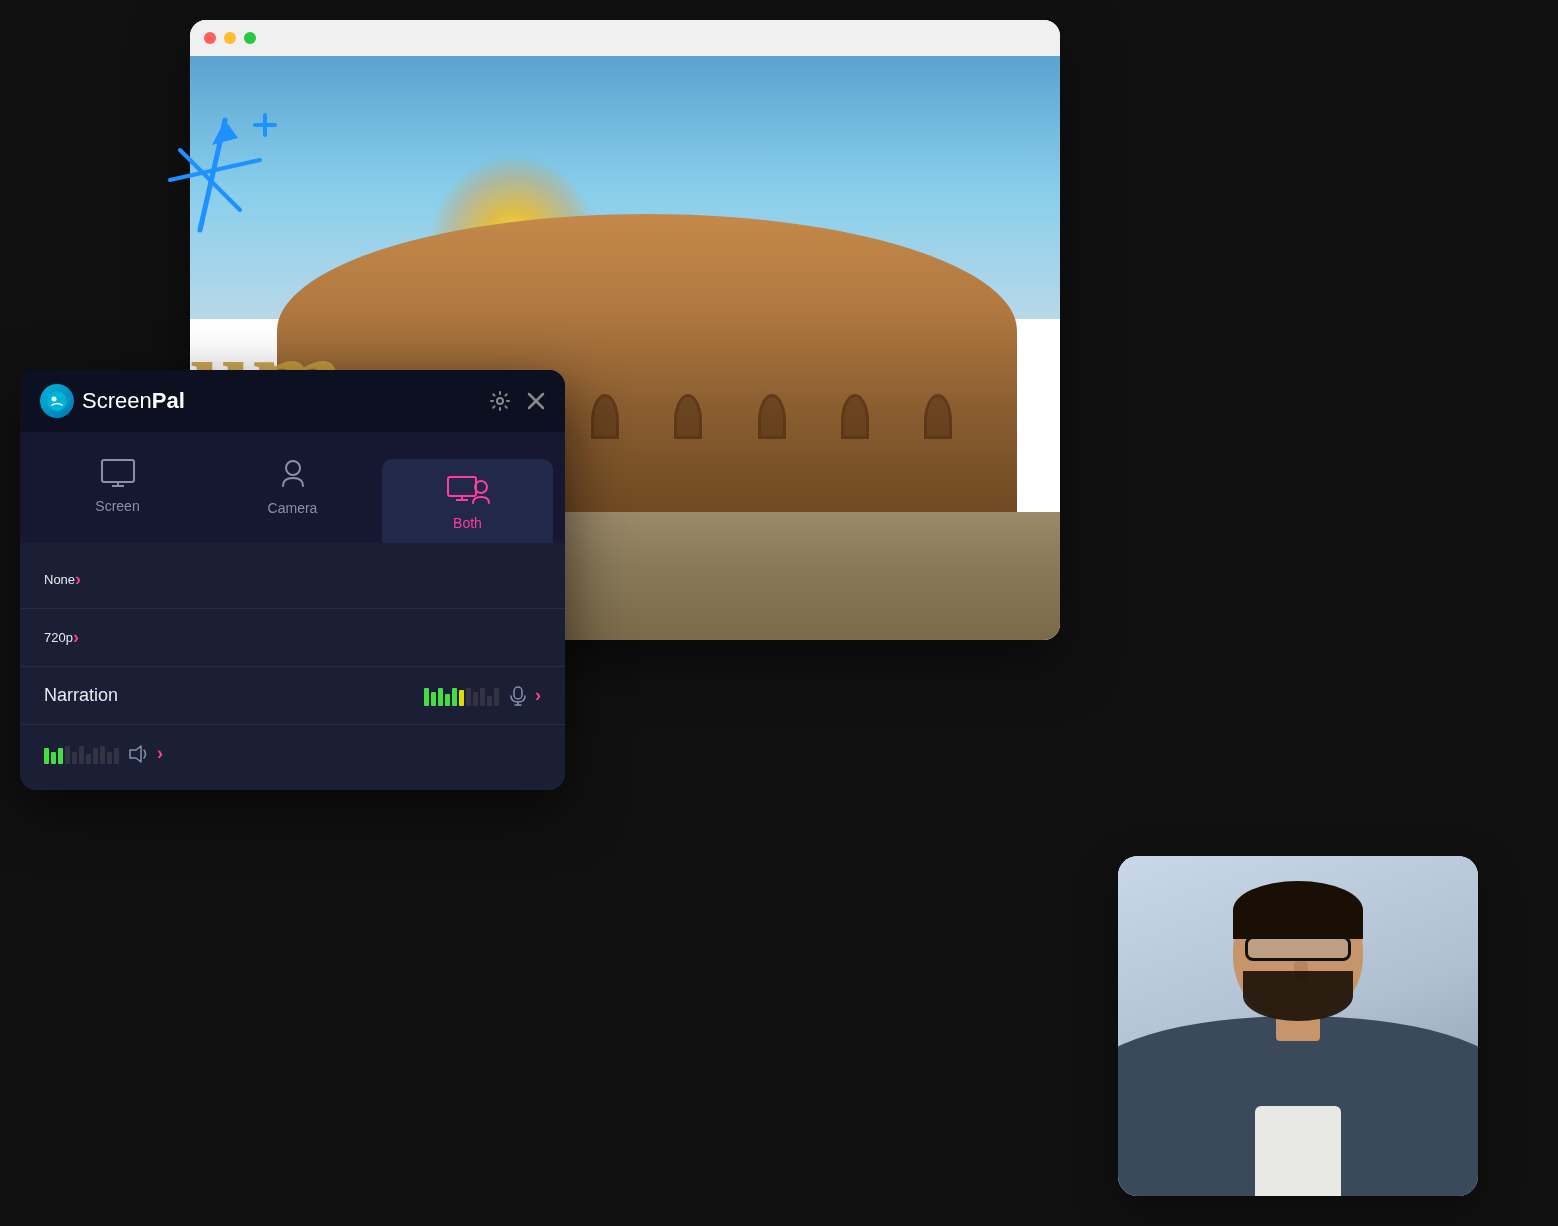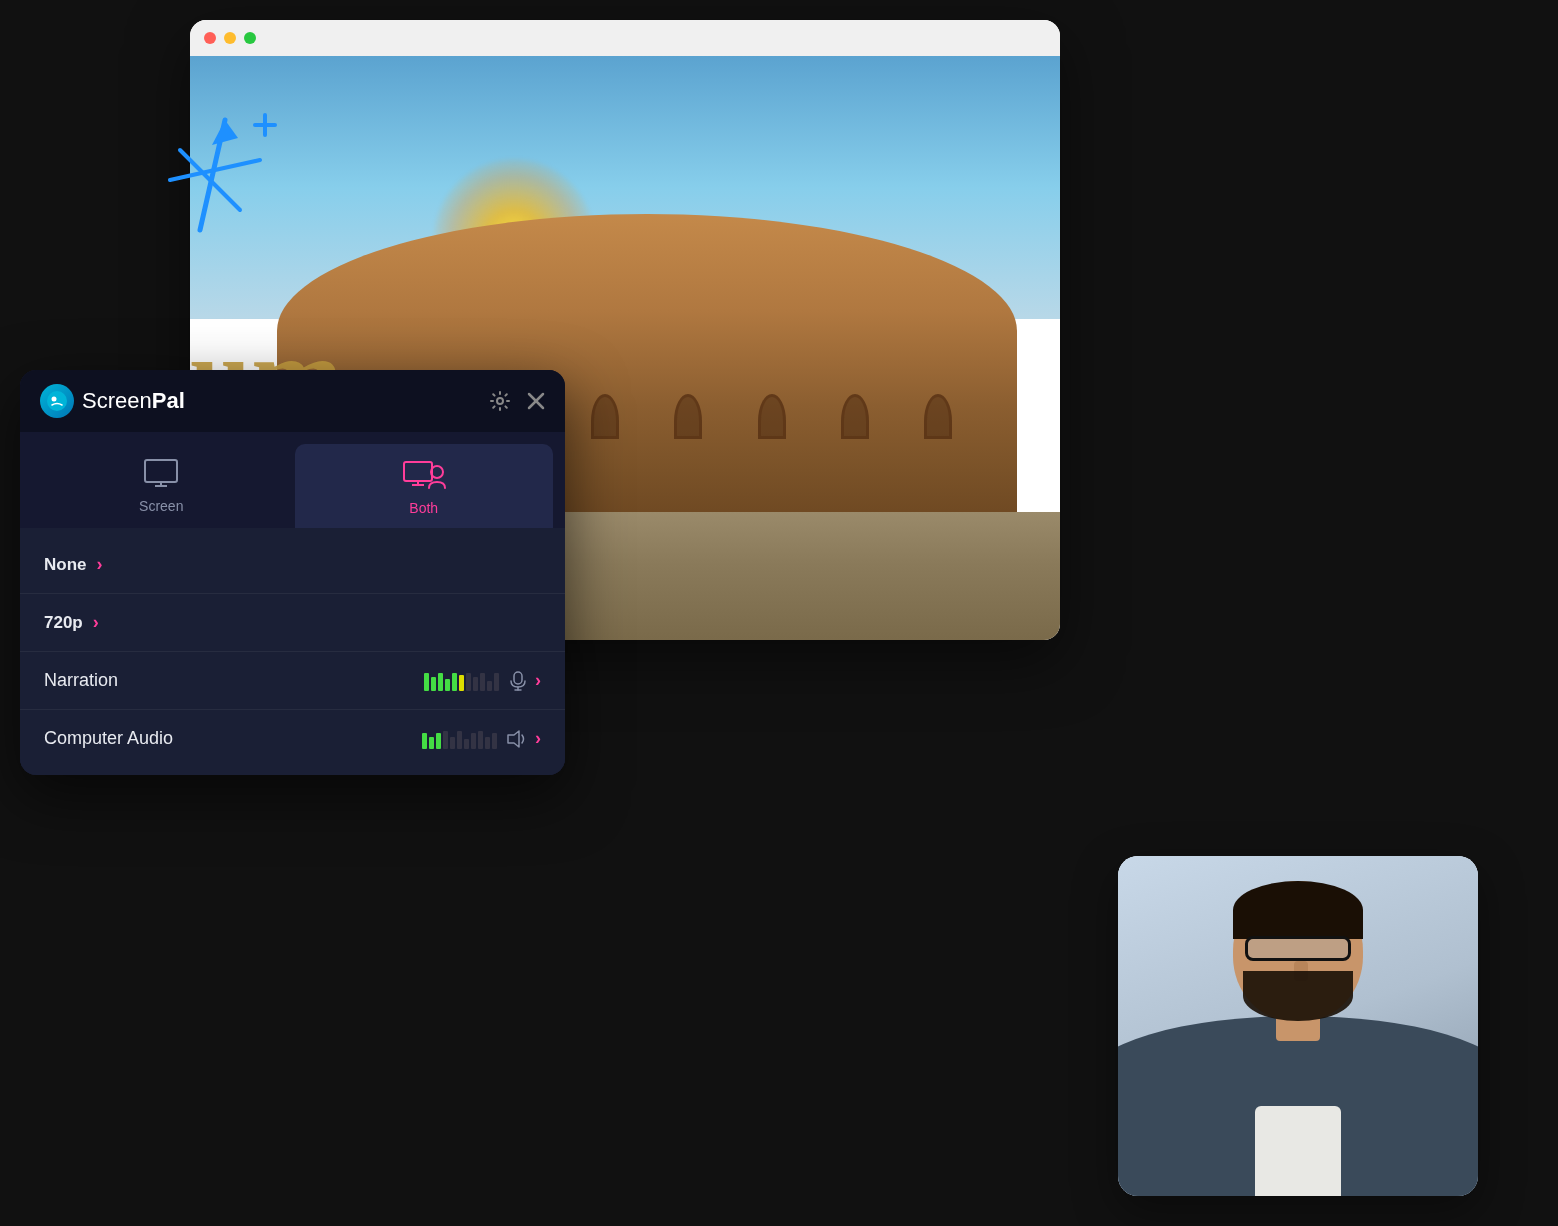--- a/index.html
+++ b/index.html
@@ -236,20 +236,21 @@
       padding: 14px 10px 12px;
       border-radius: 10px 10px 0 0;
       cursor: pointer;
       color: #8890a8;
       gap: 6px;
     }
 
     .mode-tab.active {
       background: #22284a;
       color: white;
+      margin-top: 15px;
     }
 
     .mode-tab-icon {
       font-size: 26px;
       line-height: 1;
     }
 
     .mode-tab-label {
       font-size: 14px;
       font-weight: 500;
@@ -283,23 +284,21 @@
 
     .setting-label {
       color: #e8eaf0;
       font-size: 18px;
       font-weight: 400;
       flex: 1;
     }
 
     .setting-value {
       color: #e8eaf0;
-      font-size: 17px;
-      margin-right: 10px;
-      font-weight: bold;
+      font-size: 13px;
     }
 
     .setting-meter {
       display: flex;
       align-items: center;
       gap: 6px;
       margin-right: 8px;
     }
 
     .meter-bars {
@@ -448,20 +447,29 @@
         <svg width="36" height="30" viewBox="0 0 36 30" fill="none">
           <rect x="2" y="2" width="32" height="22" rx="2" stroke="#8890a8" stroke-width="2" fill="none"></rect>
           <line x1="12" y1="24" x2="24" y2="24" stroke="#8890a8" stroke-width="2"></line>
           <line x1="18" y1="24" x2="18" y2="28" stroke="#8890a8" stroke-width="2"></line>
           <line x1="12" y1="28" x2="24" y2="28" stroke="#8890a8" stroke-width="2"></line>
         </svg>
       </div>
       <span class="mode-tab-label">Screen</span>
     </div>
 
+    <div class="mode-tab">
+      <div class="mode-tab-icon">
+        <svg width="28" height="32" viewBox="0 0 28 32" fill="none">
+          <circle cx="14" cy="10" r="7" stroke="#8890a8" stroke-width="2" fill="none"></circle>
+          <path d="M4 28 Q4 20 14 20 Q24 20 24 28" stroke="#8890a8" stroke-width="2" fill="none" stroke-linecap="round"></path>
+        </svg>
+      </div>
+      <span class="mode-tab-label">Camera</span>
+    </div>
 
     <div class="mode-tab active">
       <div class="mode-tab-icon">
         <svg width="44" height="32" viewBox="0 0 44 32" fill="none">
           <rect x="2" y="4" width="28" height="19" rx="2" stroke="#ff3d9a" stroke-width="2" fill="none"></rect>
           <line x1="10" y1="23" x2="22" y2="23" stroke="#ff3d9a" stroke-width="2"></line>
           <line x1="16" y1="23" x2="16" y2="27" stroke="#ff3d9a" stroke-width="2"></line>
           <line x1="10" y1="27" x2="22" y2="27" stroke="#ff3d9a" stroke-width="2"></line>
 
           <circle cx="35" cy="14" r="6" stroke="#ff3d9a" stroke-width="2" fill="none"></circle>
@@ -507,21 +515,20 @@
           <rect x="5" y="1" width="8" height="12" rx="4" stroke="#8890a8" stroke-width="1.5" fill="none"></rect>
           <path d="M2 10 Q2 16 9 16 Q16 16 16 10" stroke="#8890a8" stroke-width="1.5" fill="none" stroke-linecap="round"></path>
           <line x1="9" y1="16" x2="9" y2="19" stroke="#8890a8" stroke-width="1.5" stroke-linecap="round"></line>
           <line x1="6" y1="19" x2="12" y2="19" stroke="#8890a8" stroke-width="1.5" stroke-linecap="round"></line>
         </svg>
       </div>
       <span class="chevron-right">›</span>
     </div>
 
     <div class="setting-row">
-      <span class="setting-label">Computer Audio</span>
       <div class="setting-meter">
         <div class="meter-bars">
 
           <div class="meter-bar bar-green" style="height:16px;"></div>
           <div class="meter-bar bar-green" style="height:12px;"></div>
           <div class="meter-bar bar-green" style="height:16px;"></div>
 
           <div class="meter-bar bar-dark" style="height:18px;"></div>
           <div class="meter-bar bar-dark" style="height:12px;"></div>
           <div class="meter-bar bar-dark" style="height:18px;"></div>

